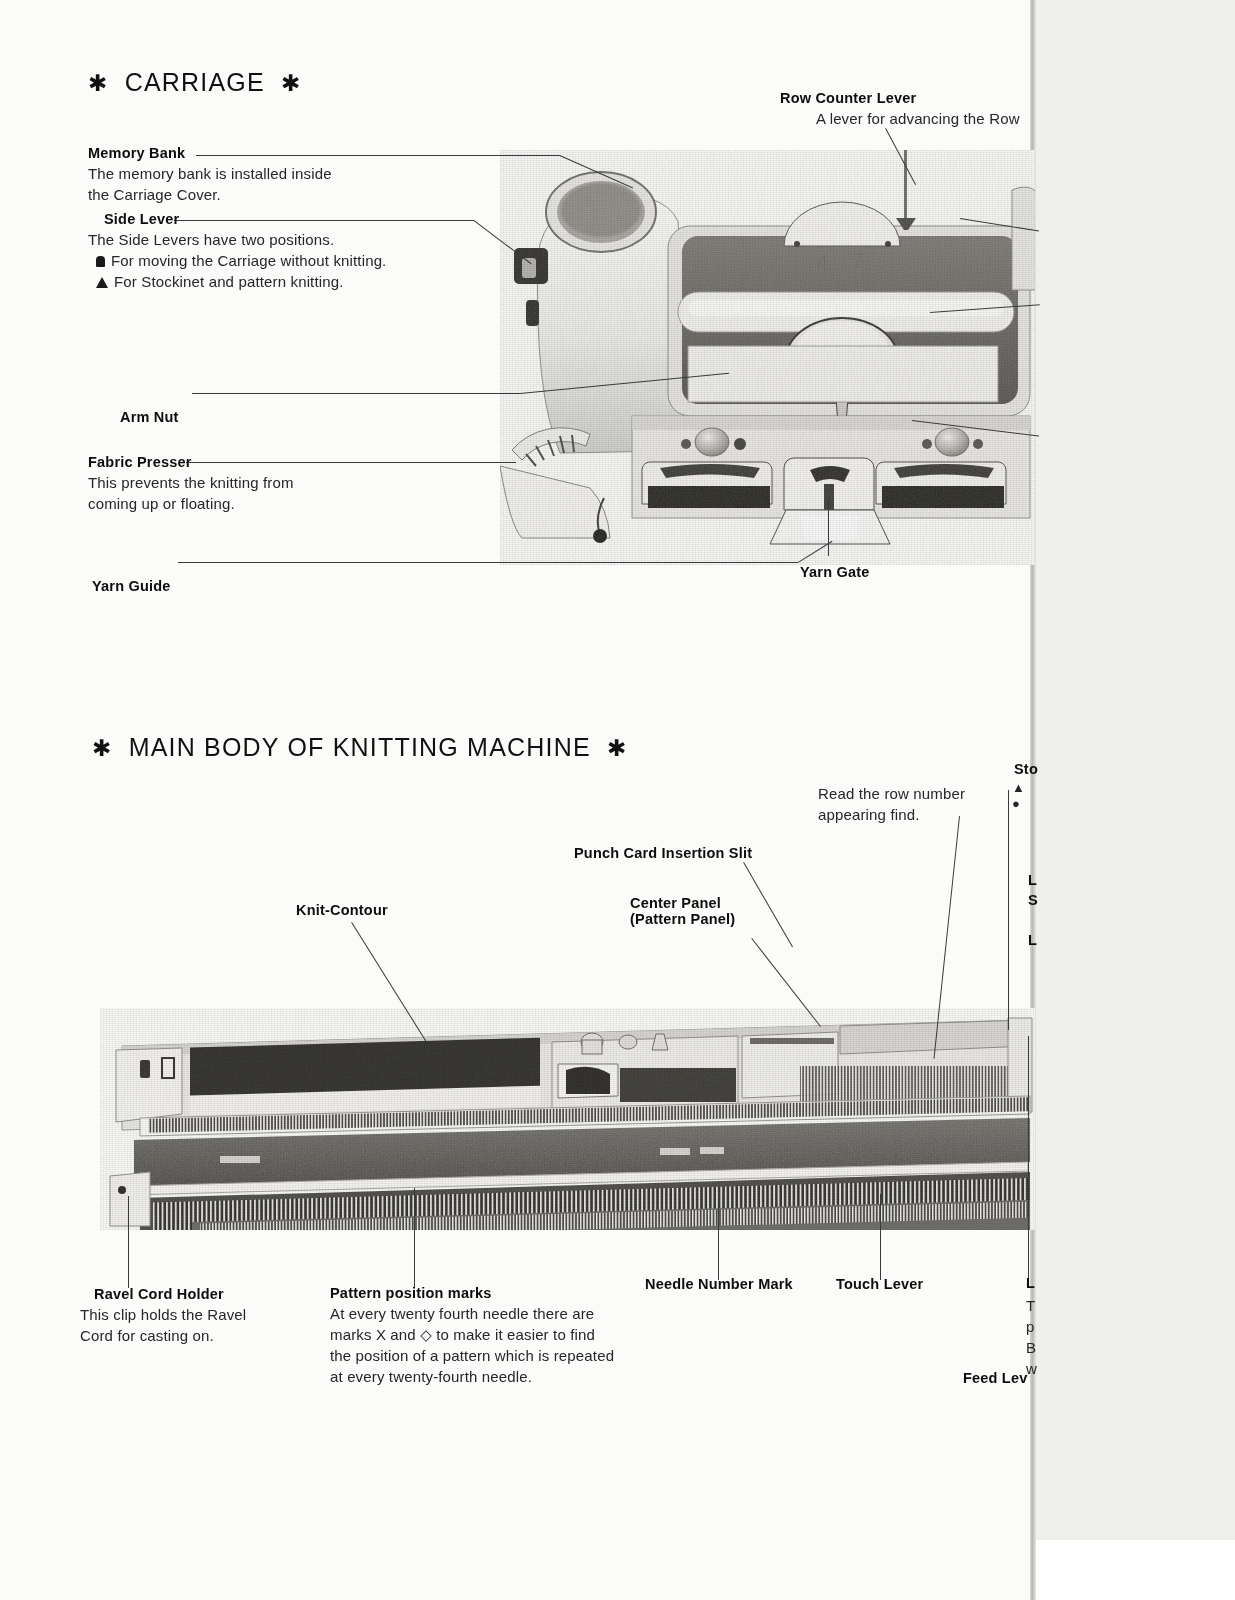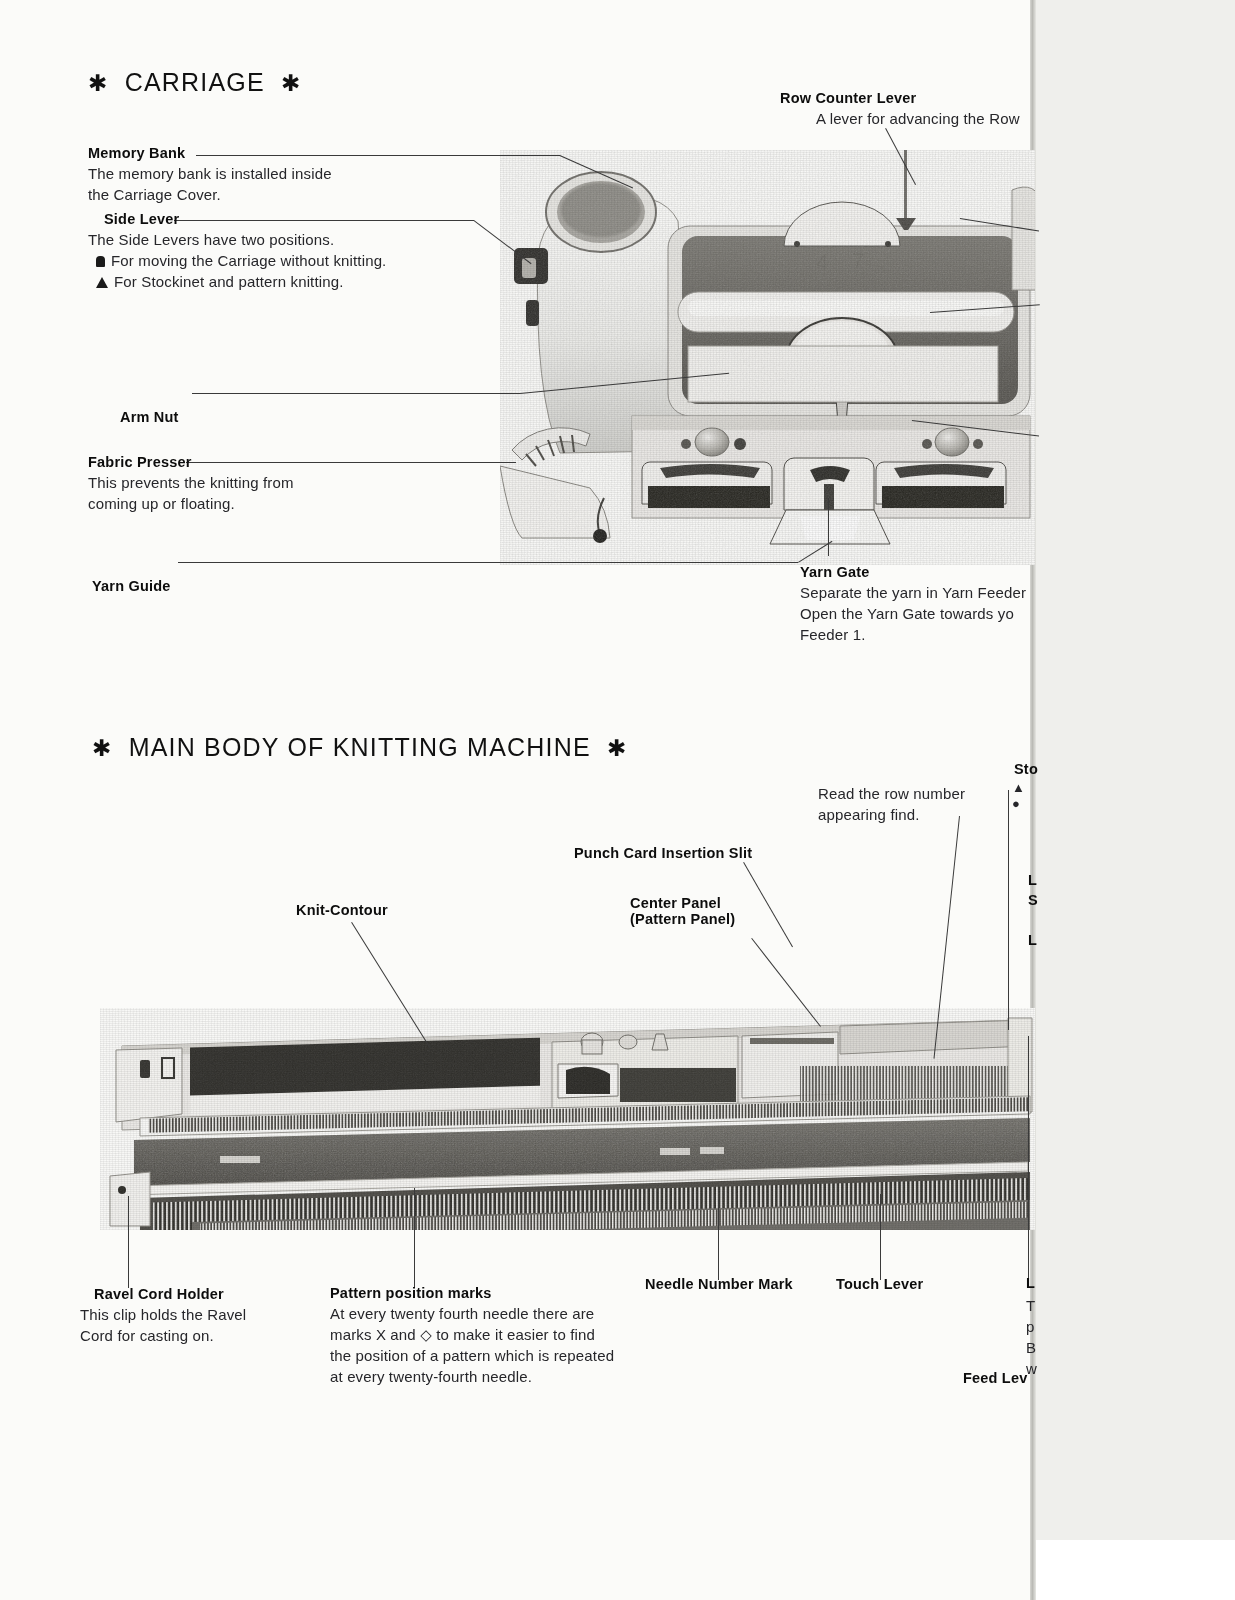--- a/index.html
+++ b/index.html
@@ -245,25 +245,20 @@
   <div class="lbl" style="left:780px;top:90px;">
     <span class="hd">Row Counter Lever</span>
   </div>
   <div class="body-txt" style="left:816px;top:108px;">
     <span class="ln">A lever for advancing the Row</span>
   </div>
 
   <div class="lbl" style="left:800px;top:564px;">
     <span class="hd">Yarn Gate</span>
   </div>
-  <div class="body-txt" style="left:800px;top:582px;">
-    <span class="ln">Separate the yarn in Yarn Feeder</span>
-    <span class="ln">Open the Yarn Gate towards yo</span>
-    <span class="ln">Feeder 1.</span>
-  </div>
 
   <div class="sec-title" style="left:92px;top:733px;">
     <span class="ast">✱</span>
     <span style="margin:0 8px;">MAIN BODY OF KNITTING MACHINE</span>
     <span class="ast">✱</span>
   </div>
 
   <div class="photo" style="left:100px;top:1008px;width:935px;height:222px;">
     <svg viewBox="0 0 935 222" width="935" height="222" preserveAspectRatio="none">
       <defs>

